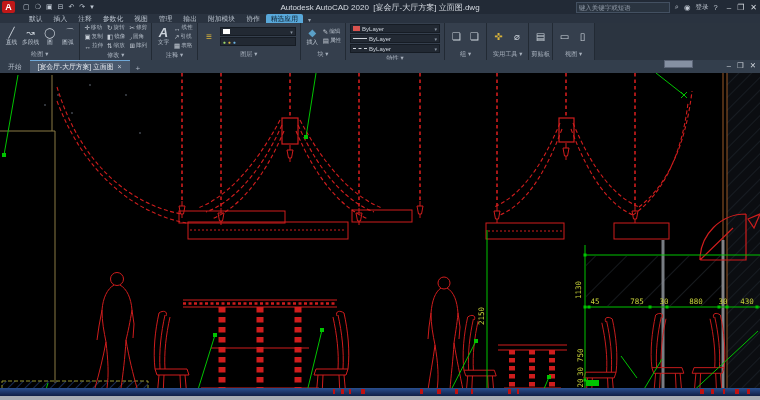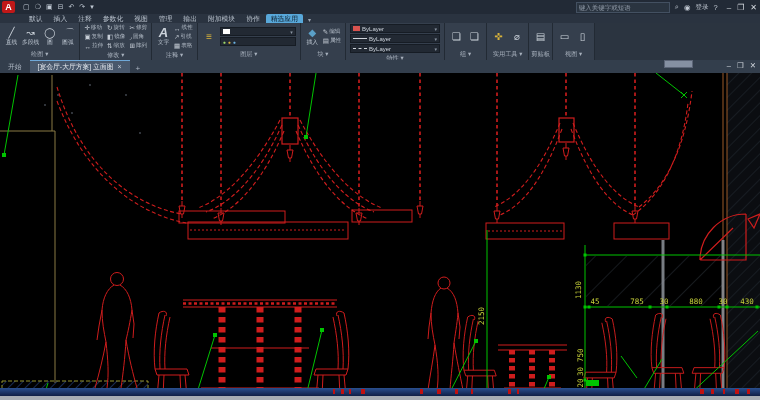--- a/index.html
+++ b/index.html
@@ -70,20 +70,23 @@
     <div class="applogo">A</div>
     <div class="qat">
       <span>▢</span>
       <span>❍</span>
       <span>▣</span>
       <span>⊟</span>
       <span>↶</span>
       <span>↷</span>
       <span>▾</span>
     </div>
+    <div class="titletext">
+      <span>Autodesk AutoCAD 2020</span>&nbsp;&nbsp;<span>[宴会厅-大厅方案] 立面图.dwg</span>
+    </div>
     <div class="tb-right">
       <input class="searchbox" placeholder="键入关键字或短语" style="">
       <span class="tb-ic">⌕</span>
       <span class="tb-ic">◉</span>
       <span class="signin">登录</span>
       <span class="tb-ic">?</span>
       <div class="winbtns">
         <span>–</span>
         <span>❐</span>
         <span>✕</span>

